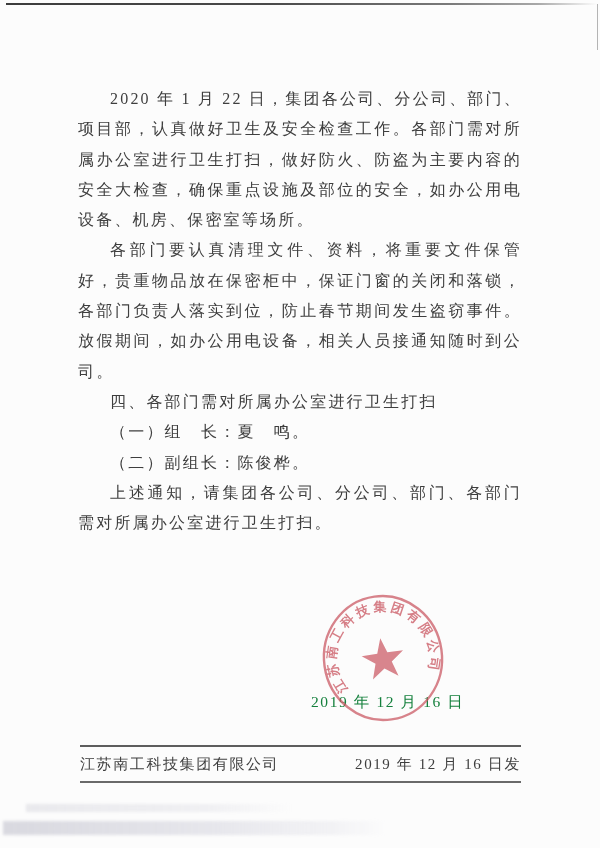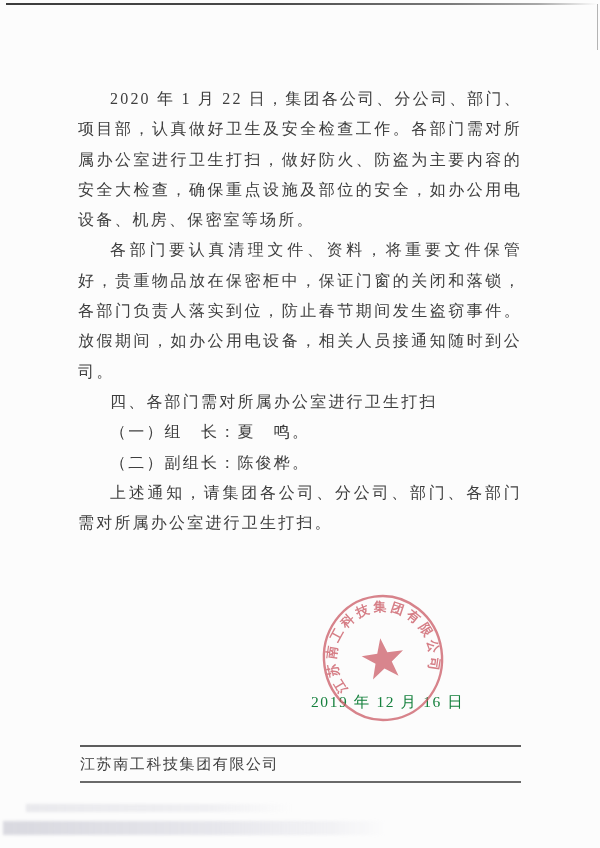--- a/index.html
+++ b/index.html
@@ -109,20 +109,21 @@
       <text opacity="0.85">
         <textPath href="#sealTextArc" startOffset="1">江苏南工科技集团有限公司</textPath>
       </text>
     </svg>
   </div>
 
   <div class="footer">
     <div class="rule top"></div>
     <div class="footer-row">
       <span>江苏南工科技集团有限公司</span>
+      <span>2019 年 12 月 16 日发</span>
     </div>
     <div class="rule bottom"></div>
   </div>
 
   <div class="smudge smudge-1"></div>
   <div class="smudge smudge-2"></div>
 
 </div>
 
 </body></html>

